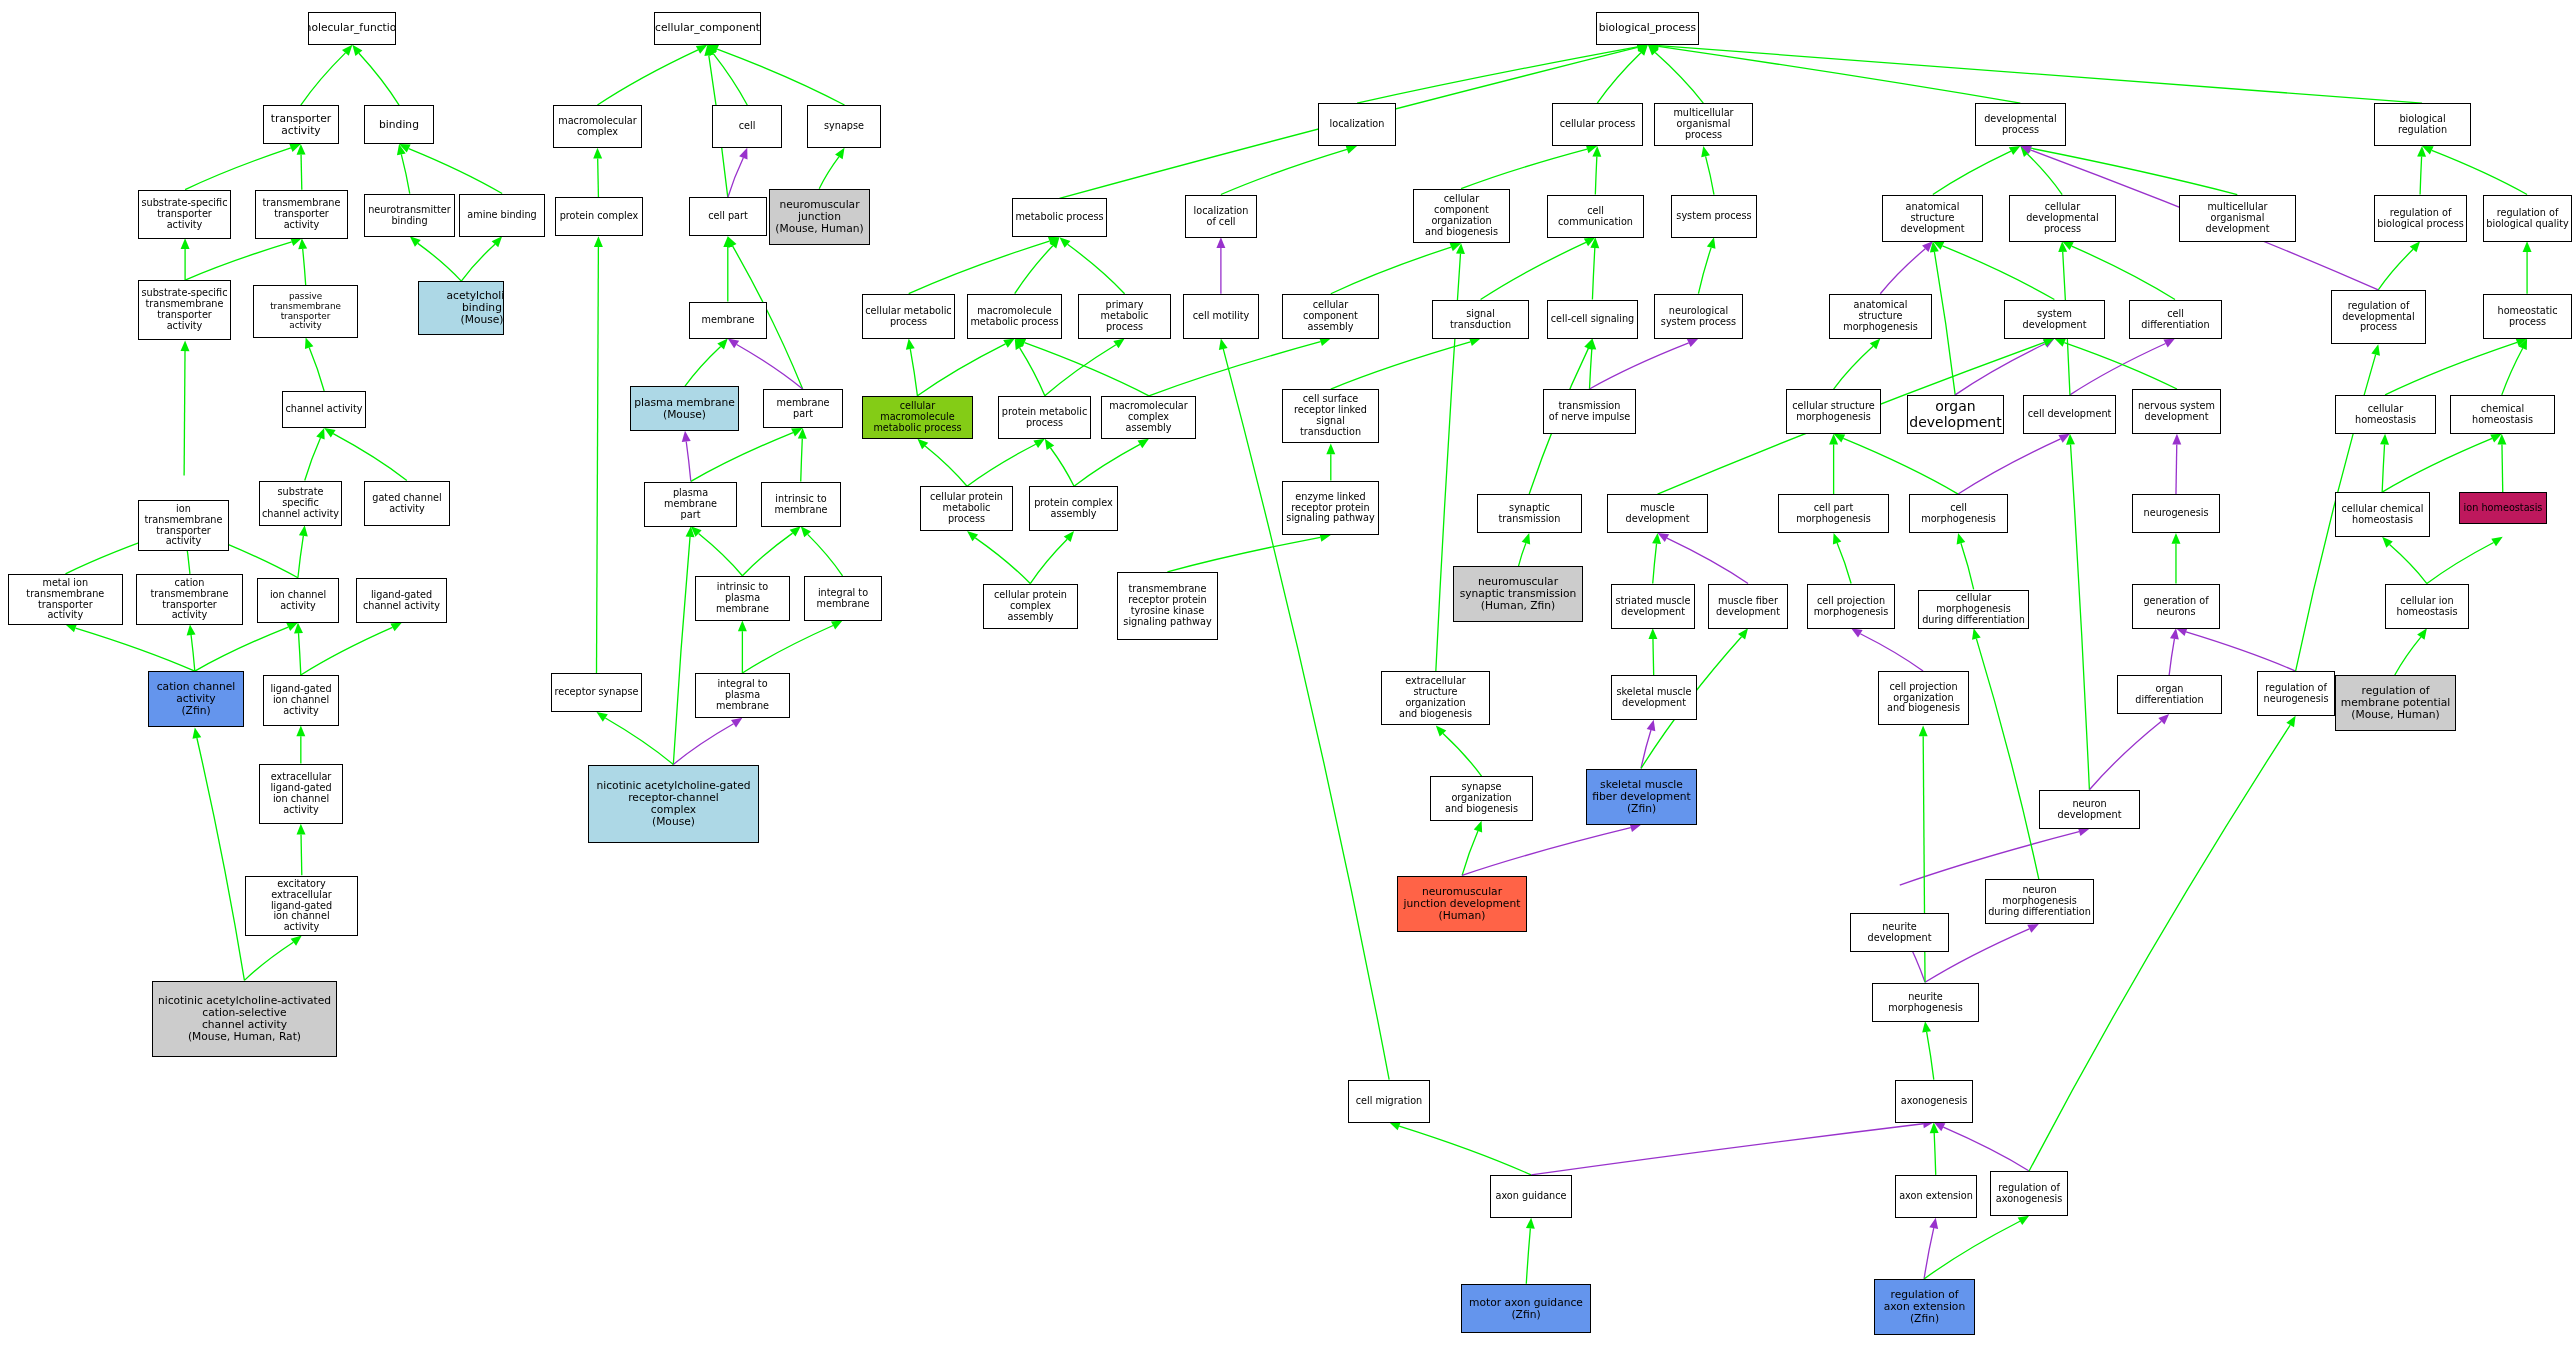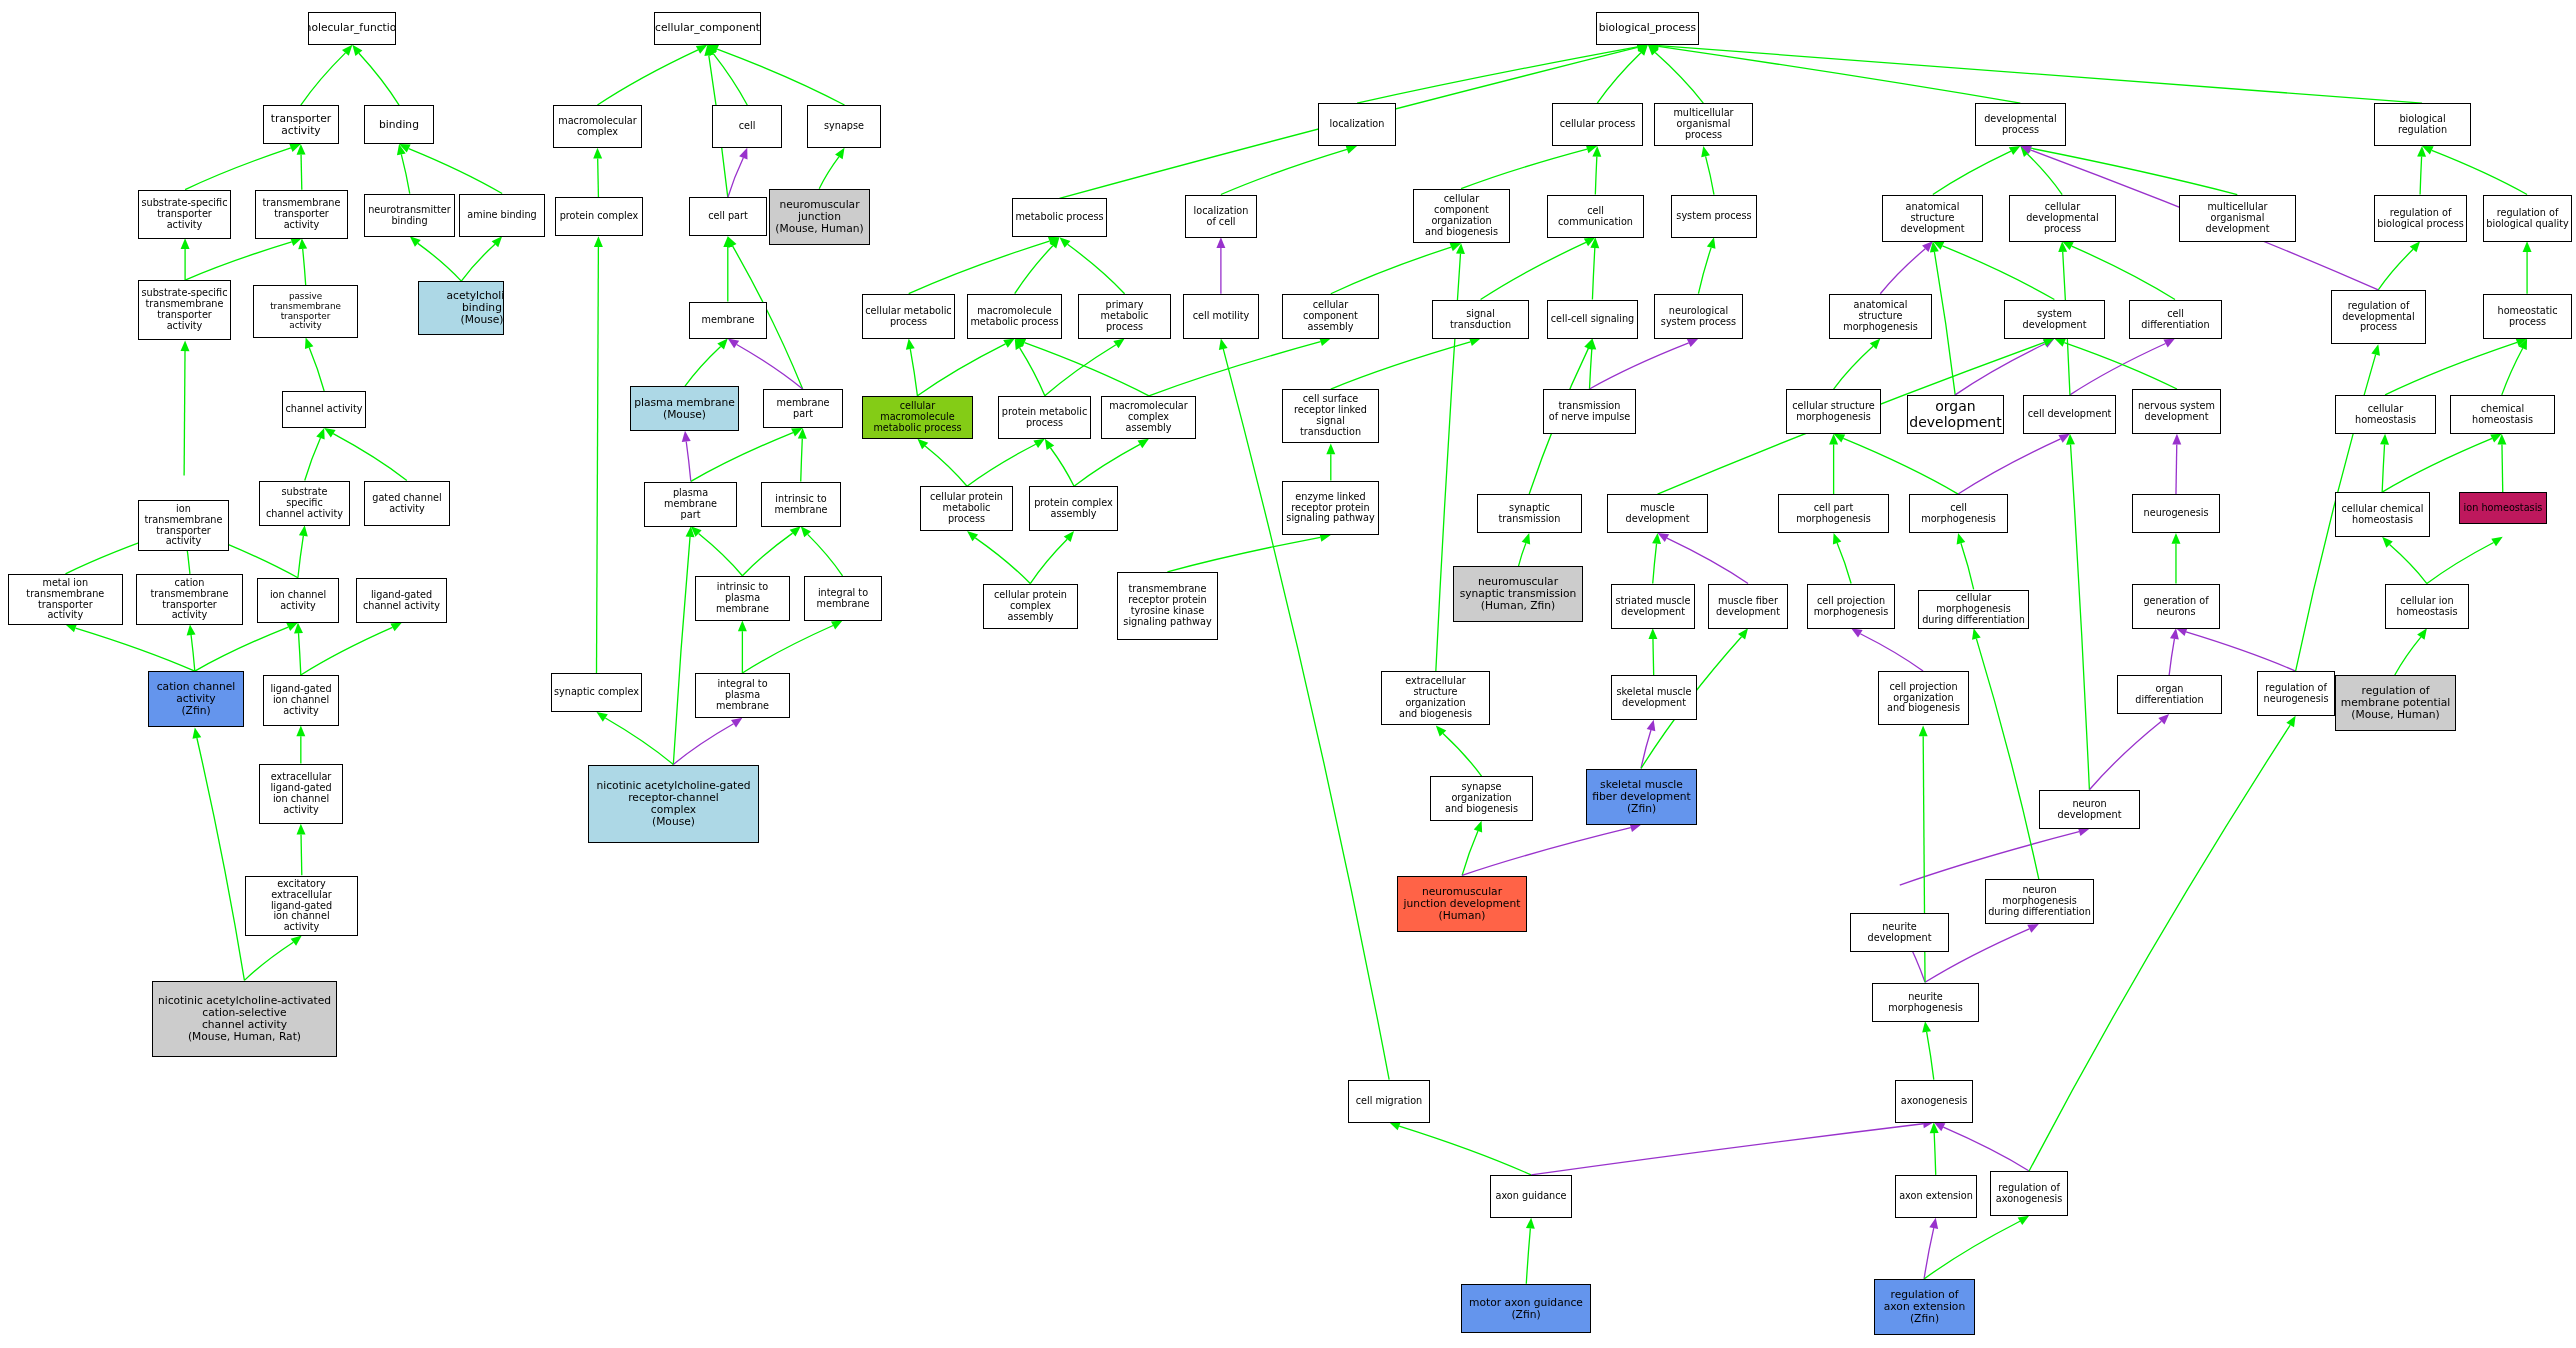--- a/index.html
+++ b/index.html
@@ -351,21 +351,21 @@
       </div>
       <div class="node" style="left: 418px; top: 281px; width: 86px; height: 54px; font-size: 10.7px; background: rgb(173, 216, 230); padding-left: 42px;">
         <span>acetylcholine<br>binding<br>(Mouse)</span>
       </div>
       <div class="node" style="left: 282px; top: 391px; width: 84px; height: 37px; font-size: 9.7px; background: rgb(255, 255, 255);">
         <span>channel activity</span>
       </div>
       <div class="node" style="left: 138px; top: 476px; width: 91px; height: 51px; font-size: 9.7px; background: rgb(255, 255, 255); margin-top: 24px;">
         <span>ion transmembrane<br>transporter<br>activity</span>
       </div>
-      <div class="node" style="left: 259px; top: 481px; width: 91px; height: 45px; font-size: 9.7px; background: rgb(255, 255, 255);">
+      <div class="node" style="left: 259px; top: 481px; width: 83px; height: 45px; font-size: 9.7px; background: rgb(255, 255, 255);">
         <span>substrate specific<br>channel activity</span>
       </div>
       <div class="node" style="left: 364px; top: 481px; width: 86px; height: 45px; font-size: 9.7px; background: rgb(255, 255, 255);">
         <span>gated channel<br>activity</span>
       </div>
       <div class="node" style="left: 7.8px; top: 574px; width: 115px; height: 51px; font-size: 9.7px; background: rgb(255, 255, 255);">
         <span>metal ion transmembrane<br>transporter<br>activity</span>
       </div>
       <div class="node" style="left: 136px; top: 574px; width: 107px; height: 51px; font-size: 9.7px; background: rgb(255, 255, 255);">
         <span>cation transmembrane<br>transporter<br>activity</span>
@@ -427,21 +427,21 @@
       <div class="node" style="left: 761px; top: 482px; width: 80px; height: 45px; font-size: 9.7px; background: rgb(255, 255, 255);">
         <span>intrinsic to<br>membrane</span>
       </div>
       <div class="node" style="left: 695px; top: 576px; width: 95px; height: 45px; font-size: 9.7px; background: rgb(255, 255, 255);">
         <span>intrinsic to<br>plasma membrane</span>
       </div>
       <div class="node" style="left: 804px; top: 576px; width: 78px; height: 45px; font-size: 9.7px; background: rgb(255, 255, 255);">
         <span>integral to<br>membrane</span>
       </div>
       <div class="node" style="left: 551px; top: 673px; width: 91px; height: 39px; font-size: 9.7px; background: rgb(255, 255, 255);">
-        <span>synaptic complex</span>
+        <span>receptor synapse</span>
       </div>
       <div class="node" style="left: 695px; top: 673px; width: 95px; height: 45px; font-size: 9.7px; background: rgb(255, 255, 255);">
         <span>integral to<br>plasma membrane</span>
       </div>
       <div class="node" style="left: 588px; top: 765px; width: 171px; height: 78px; font-size: 10.7px; background: rgb(173, 216, 230);">
         <span>nicotinic acetylcholine-gated<br>receptor-channel<br>complex<br>(Mouse)</span>
       </div>
       <div class="node" style="left: 1596px; top: 11.7px; width: 103px; height: 33px; font-size: 10.7px; background: rgb(255, 255, 255);">
         <span>biological_process</span>
       </div>

